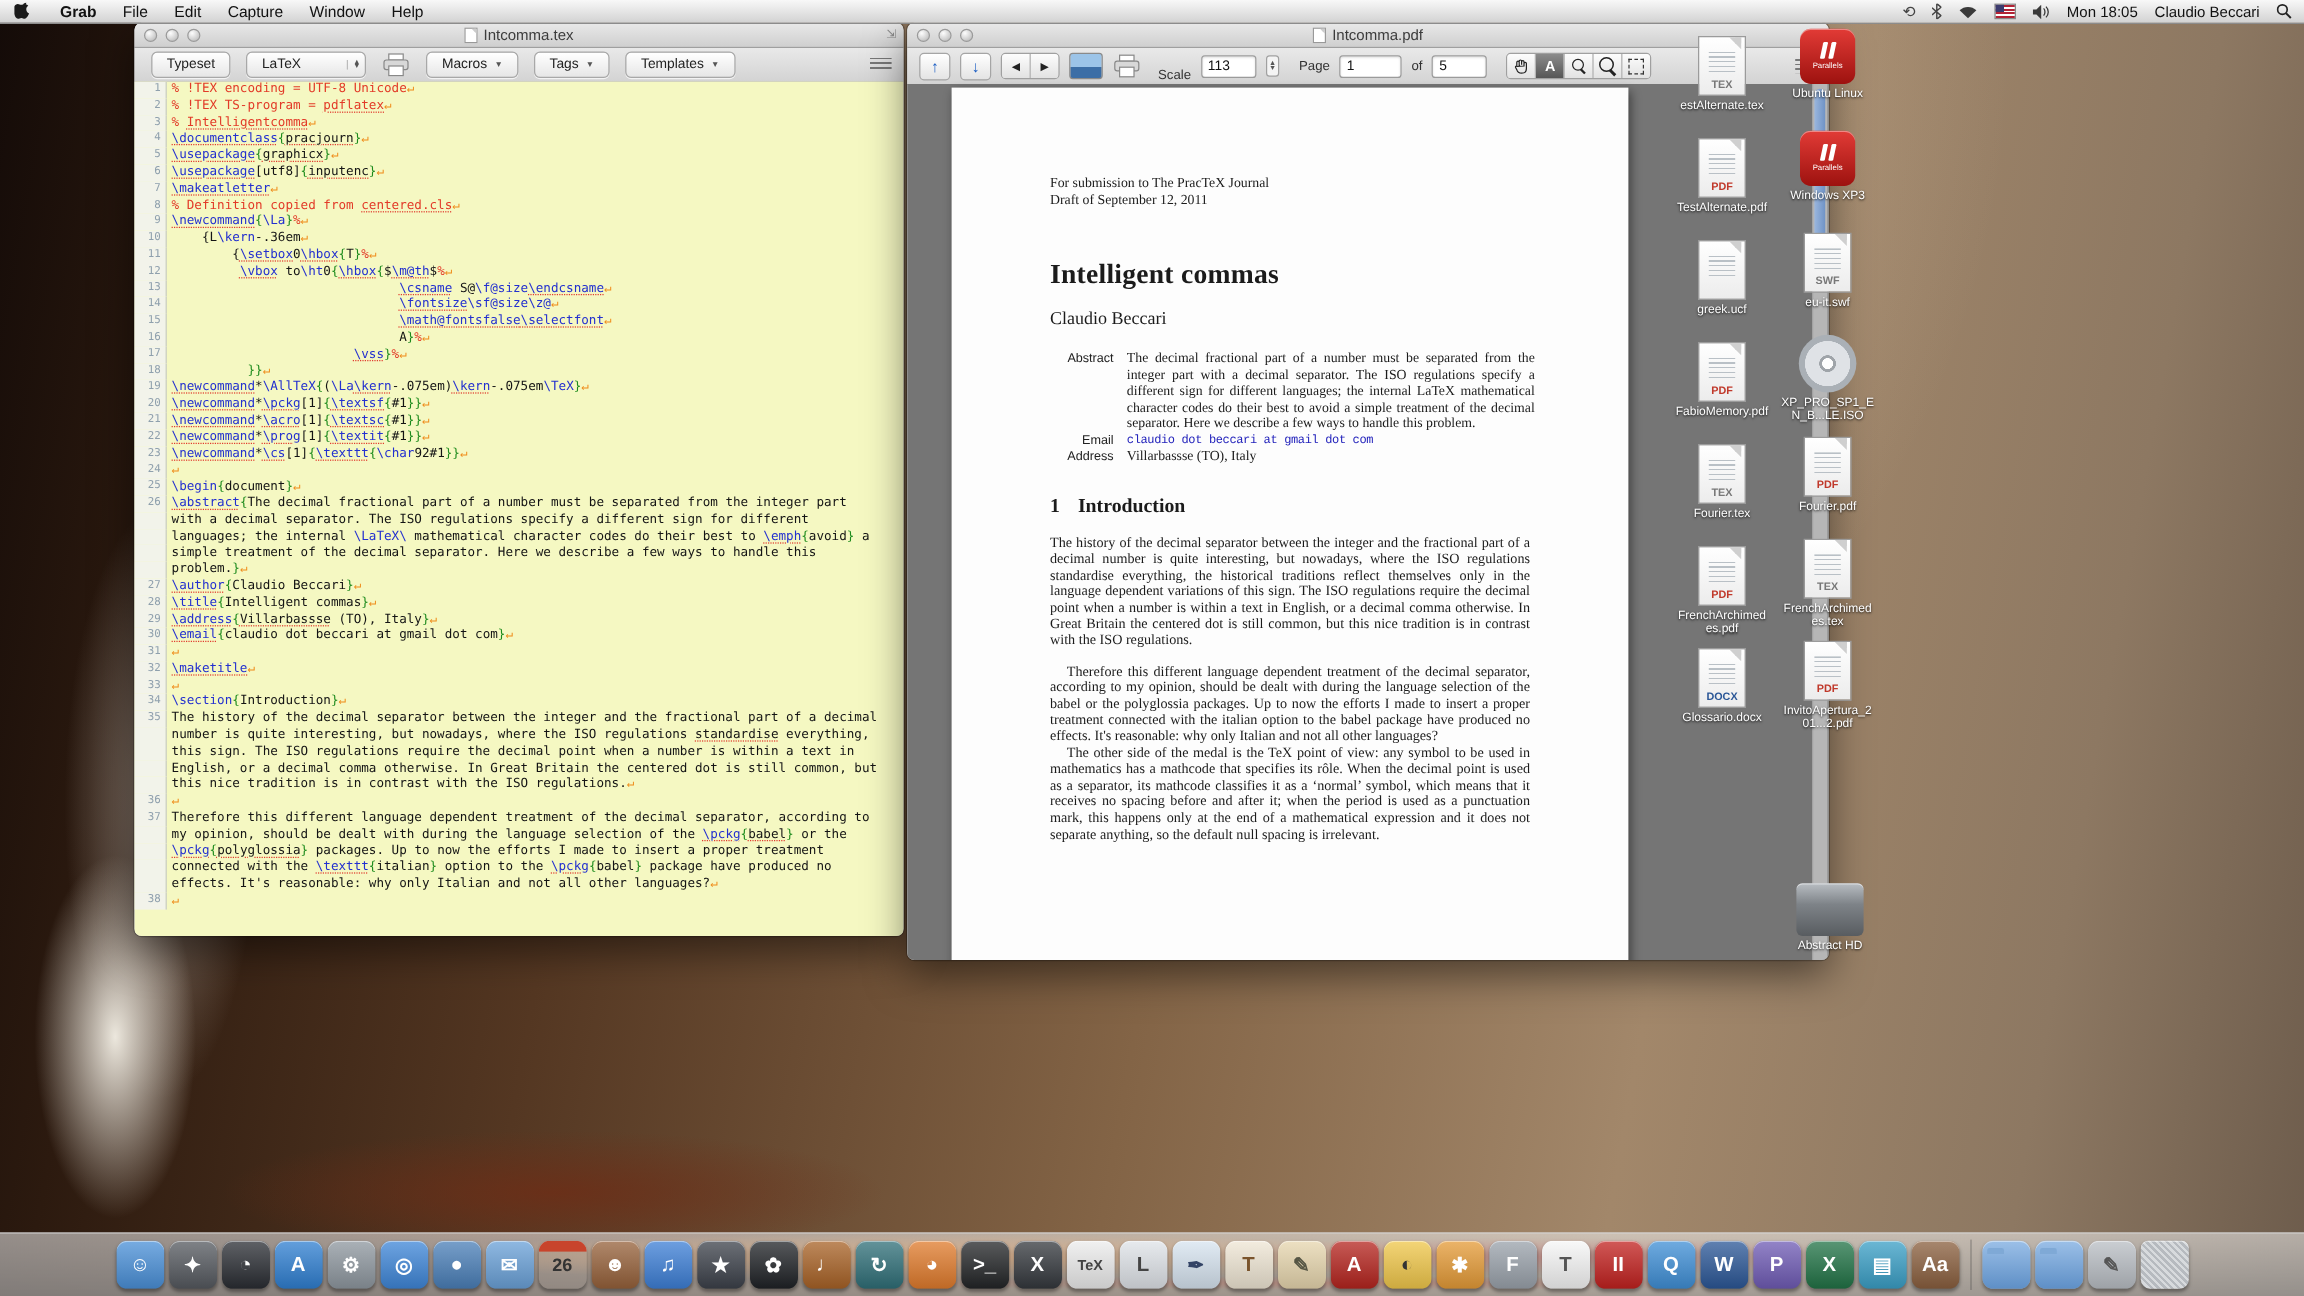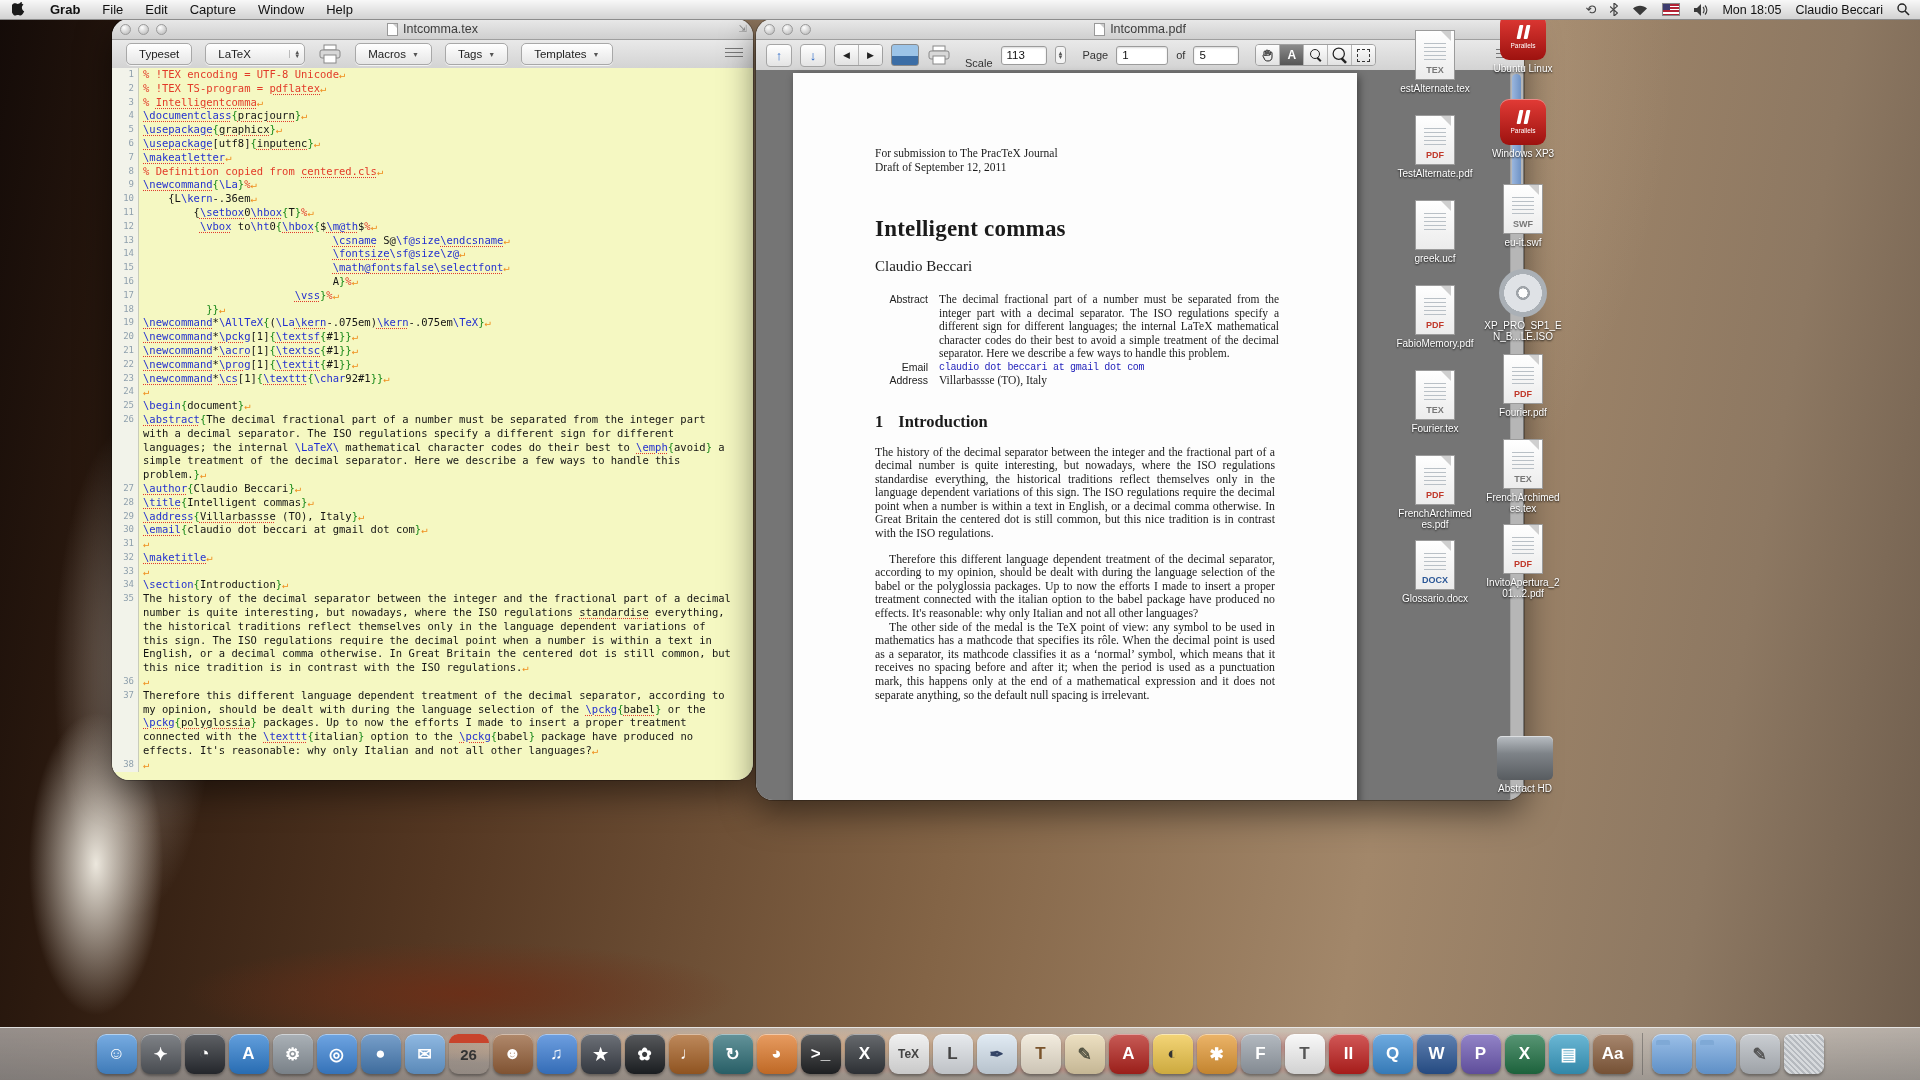--- a/index.html
+++ b/index.html
@@ -19,21 +19,21 @@
     background:linear-gradient(#f8f8f8,#d2d2d2);border-bottom:1px solid #8c8c8c;font-size:13px;color:#111;z-index:50;}
   .menubar .apple{margin:0 14px 0 12px;display:flex;align-items:center;}
   .menu-item{padding:0 11px;line-height:19px;}
   .menu-item.app{font-weight:bold;}
   .mb-right{margin-left:auto;display:flex;align-items:center;gap:14px;padding-right:10px;}
   .mb-right .txt{font-size:12.5px;}
   .sicon{display:flex;align-items:center;}
   .usflag{width:16px;height:11px;position:relative;background:repeating-linear-gradient(#b22234 0 1.6px,#fff 1.6px 3.2px);border:.5px solid #888;}
   .usflag::before{content:"";position:absolute;left:0;top:0;width:7px;height:6px;background:#3c3b6e;}
   
-  .window{position:absolute;border-radius:17px;box-shadow:0 12px 34px rgba(0,0,0,.5),0 0 0 1px rgba(0,0,0,.25);overflow:hidden;background:#ddd;}
+  .window{position:absolute;border-radius:6px;box-shadow:0 12px 34px rgba(0,0,0,.5),0 0 0 1px rgba(0,0,0,.25);overflow:hidden;background:#ddd;}
   .titlebar{height:20px;background:linear-gradient(#e9e9e9,#cfcfcf);border-bottom:1px solid #9f9f9f;display:flex;align-items:center;position:relative;}
   .lights{display:flex;gap:7px;margin-left:8px;}
   .light{width:11px;height:11px;border-radius:50%;background:radial-gradient(circle at 35% 30%,#fdfdfd,#c9c9c9 70%,#ababab);border:1px solid #9a9a9a;box-sizing:border-box;}
   .wtitle{position:absolute;left:0;right:0;text-align:center;font-size:12.5px;color:#3c3c3c;display:flex;justify-content:center;align-items:center;gap:5px;pointer-events:none;}
   .mini-doc{display:inline-block;width:11px;height:13px;background:#fff;border:1px solid #999;box-sizing:border-box;position:relative;}
   .mini-doc::before{content:"";position:absolute;right:0;top:0;border:2.5px solid;border-color:#ccc #ccc transparent transparent;}
   .expand-widget{position:absolute;right:6px;top:4px;color:#8a8a8a;font-size:10px;}
   .toolbar{background:linear-gradient(#e9e9e9,#d3d3d3);border-bottom:1px solid #979797;display:flex;align-items:center;}
   .tb-btn{background:linear-gradient(#ffffff,#e6e6e6);border:1px solid #a8a8a8;border-radius:5px;height:20px;display:inline-flex;align-items:center;padding:0 12px;font-size:11.5px;color:#222;box-shadow:0 1px 0 rgba(255,255,255,.7);}
   .combo{padding-right:4px;gap:6px;}
@@ -78,21 +78,21 @@
   .meta .lbl{font-family:"Liberation Sans",sans-serif;font-size:10.5px;text-align:right;color:#222;}
   .meta .mono{font-family:"Liberation Mono",monospace;font-size:10px;color:#2222bb;letter-spacing:-.3px;}
   .meta .abstxt{text-align:justify;}
   .abstract-row{margin-top:10px;}
   .pg-h2{font-size:16.5px;font-weight:bold;margin:24px 0 14px 0;}
   .pg-h2 .num{margin-right:15px;}
   .page p{font-size:11.8px;line-height:13.6px;text-align:justify;margin:0 0 12px 0;width:400px;}
   .page p.indent{text-indent:14px;margin-bottom:0;}
   
   .dcol{position:absolute;width:78px;display:flex;flex-direction:column;gap:3px;}
-  #dcol1{left:1396px;top:30px;} #dcol2{left:1484px;top:14px;}
+  #dcol1{left:1396px;top:30px;} #dcol2{left:1484px;top:24px;}
   .dicon{height:82px;display:flex;flex-direction:column;align-items:center;}
   .ilabel{margin-top:3px;font-size:10px;line-height:11px;color:#fff;text-align:center;text-shadow:0 1px 2px rgba(0,0,0,.9);word-break:break-all;max-width:78px;}
   .fico{width:46px;height:50px;position:relative;display:flex;align-items:flex-end;justify-content:center;}
   .doc{background:linear-gradient(#ffffff,#ececec);border:1px solid #9b9b9b;box-sizing:border-box;width:40px;height:50px;margin:0 auto;}
   .doc::before{content:"";position:absolute;right:3px;top:0;border:5px solid;border-color:#cfcfcf #cfcfcf transparent transparent;}
   .doc .tag{position:absolute;bottom:4px;left:0;right:0;text-align:center;font-size:9px;font-weight:bold;}
   .doc .ruled{position:absolute;top:12px;left:8px;right:8px;height:18px;background:repeating-linear-gradient(#b9c0c6 0 1px,transparent 1px 4px);}
   .par{width:46px;height:46px;border-radius:9px;background:linear-gradient(#e23b36,#9d120f);box-shadow:inset 0 1px 0 rgba(255,255,255,.4);flex-direction:column;display:flex;align-items:center;justify-content:center;gap:3px;}
   .par .bars{display:flex;gap:3px;}
   .par .bars i{width:4px;height:14px;background:#fff;border-radius:1px;transform:skewX(-12deg);}
@@ -229,21 +229,20 @@
       <div class="crow"><span class="ln">27</span><span class="cd"><span class="csu">\author</span><span class="br">{</span><span class="tx">Claudio Beccari</span><span class="br">}</span><span class="rt">↵</span></span></div>
       <div class="crow"><span class="ln">28</span><span class="cd"><span class="csu">\title</span><span class="br">{</span><span class="tx">Intelligent commas</span><span class="br">}</span><span class="rt">↵</span></span></div>
       <div class="crow"><span class="ln">29</span><span class="cd"><span class="csu">\address</span><span class="br">{</span><span class="txu">Villarbassse</span><span class="tx"> (TO), Italy</span><span class="br">}</span><span class="rt">↵</span></span></div>
       <div class="crow"><span class="ln">30</span><span class="cd"><span class="csu">\email</span><span class="br">{</span><span class="tx">claudio dot beccari at gmail dot com</span><span class="br">}</span><span class="rt">↵</span></span></div>
       <div class="crow"><span class="ln">31</span><span class="cd"><span class="rt">↵</span></span></div>
       <div class="crow"><span class="ln">32</span><span class="cd"><span class="csu">\maketitle</span><span class="rt">↵</span></span></div>
       <div class="crow"><span class="ln">33</span><span class="cd"><span class="rt">↵</span></span></div>
       <div class="crow"><span class="ln">34</span><span class="cd"><span class="cs">\section</span><span class="br">{</span><span class="tx">Introduction</span><span class="br">}</span><span class="rt">↵</span></span></div>
       <div class="crow"><span class="ln">35</span><span class="cd"><span class="tx">The history of the decimal separator between the integer and the fractional part of a decimal</span></span></div>
       <div class="crow"><span class="ln"></span><span class="cd"><span class="tx">number is quite interesting, but nowadays, where the ISO regulations </span><span class="txu">standardise</span><span class="tx"> everything,</span></span></div>
-      <div class="crow"><span class="ln"></span><span class="cd"><span class="tx">the historical traditions reflect themselves only in the language dependent variations of</span></span></div>
       <div class="crow"><span class="ln"></span><span class="cd"><span class="tx">this sign. The ISO regulations require the decimal point when a number is within a text in</span></span></div>
       <div class="crow"><span class="ln"></span><span class="cd"><span class="tx">English, or a decimal comma otherwise. In Great Britain the centered dot is still common, but</span></span></div>
       <div class="crow"><span class="ln"></span><span class="cd"><span class="tx">this nice tradition is in contrast with the ISO regulations.</span><span class="rt">↵</span></span></div>
       <div class="crow"><span class="ln">36</span><span class="cd"><span class="rt">↵</span></span></div>
       <div class="crow"><span class="ln">37</span><span class="cd"><span class="tx">Therefore this different language dependent treatment of the decimal separator, according to</span></span></div>
       <div class="crow"><span class="ln"></span><span class="cd"><span class="tx">my opinion, should be dealt with during the language selection of the </span><span class="csu">\pckg</span><span class="br">{</span><span class="txu">babel</span><span class="br">}</span><span class="tx"> or the</span></span></div>
       <div class="crow"><span class="ln"></span><span class="cd"><span class="csu">\pckg</span><span class="br">{</span><span class="txu">polyglossia</span><span class="br">}</span><span class="tx"> packages. Up to now the efforts I made to insert a proper treatment</span></span></div>
       <div class="crow"><span class="ln"></span><span class="cd"><span class="tx">connected with the </span><span class="csu">\texttt</span><span class="br">{</span><span class="tx">italian</span><span class="br">}</span><span class="tx"> option to the </span><span class="csu">\pckg</span><span class="br">{</span><span class="tx">babel</span><span class="br">}</span><span class="tx"> package have produced no</span></span></div>
       <div class="crow"><span class="ln"></span><span class="cd"><span class="tx">effects. It's reasonable: why only Italian and not all other languages?</span><span class="rt">↵</span></span></div>
       <div class="crow"><span class="ln">38</span><span class="cd"><span class="rt">↵</span></span></div>

